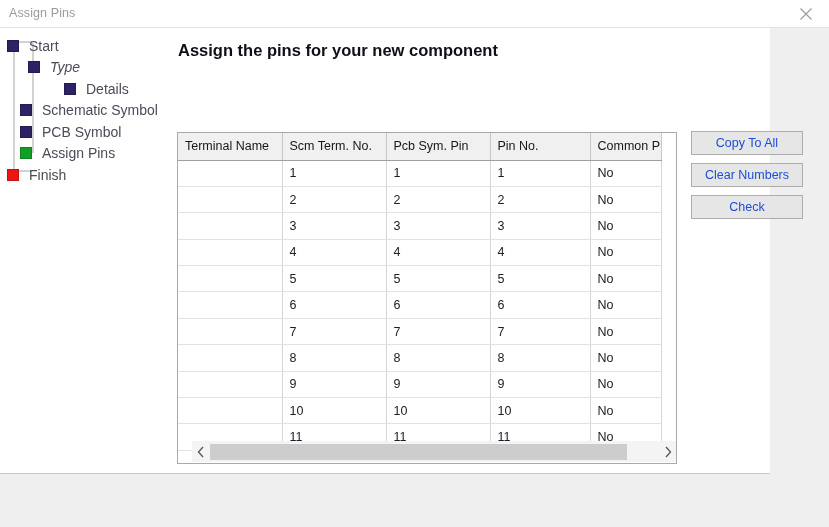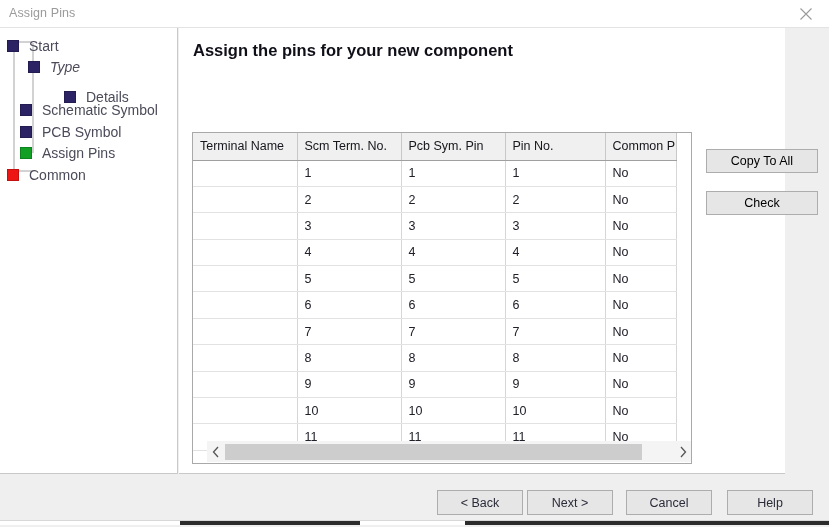--- a/index.html
+++ b/index.html
@@ -90,21 +90,21 @@
   }
   .tree-line-h {
     position: absolute;
     height: 2px;
     background: #d2d2d2;
   }
 
   
   .main-panel {
     position: absolute;
-    left: 179px; top: 0;
+    left: 164px; top: 0;
     width: 606px; height: 446px;
     background: #ffffff;
     border-bottom: 1px solid #c9c9c9;
   }
   .page-title {
     position: absolute;
     left: 14px; top: 13px;
     font-size: 16.5px;
     font-weight: bold;
     color: #0f0f18;
@@ -216,26 +216,25 @@
     left: 527px; top: 103px;
     width: 112px;
   }
   .btn {
     display: block;
     width: 112px; height: 24px;
     background: #e6e6e6;
     border: 1px solid #adadad;
     font-family: "Liberation Sans", sans-serif;
     font-size: 12.5px;
-    color: #000000;
+    color: #1d4ed8;
     cursor: pointer;
     padding: 0;
     text-align: center;
     line-height: 22px;
-    margin-top: 18px;
   }
   .btn-slot { position: relative; margin-bottom: 8px; }
   .btn-slot.highlighted { }
   .highlight-ring {
     position: absolute;
     left: -5px; top: -5px;
     width: 122px; height: 34px;
     border: 3px solid #1faa3c;
     border-radius: 3px;
     pointer-events: none;
@@ -296,40 +295,40 @@
           <div class="tree-line-v" style="left: 32px; top: 15px; height: 109.5px;"></div>
           <div class="tree-line-h" style="left: 19px; top: 13px; width: 13px;"></div>
           <div class="step" style="left: 7px; top: 7px;">
             <span class="step-box" style="background: rgb(43, 35, 99);"></span>
             <span class="step-label">Start</span>
           </div>
           <div class="step" style="left: 28px; top: 28.5px; font-style: italic;">
             <span class="step-box" style="background: rgb(43, 35, 99);"></span>
             <span class="step-label">Type</span>
           </div>
-          <div class="step" style="left: 20px; top: 58px; padding-left: 44px;">
+          <div class="step" style="left: 20px; top: 50px; padding-left: 44px;">
             <span class="step-box" style="background: rgb(43, 35, 99);"></span>
             <span class="step-label">Details</span>
           </div>
           <div class="step" style="left: 20px; top: 71.5px;">
             <span class="step-box" style="background: rgb(43, 35, 99);"></span>
             <span class="step-label">Schematic Symbol</span>
           </div>
           <div class="step" style="left: 20px; top: 93px;">
             <span class="step-box" style="background: rgb(43, 35, 99);"></span>
             <span class="step-label">PCB Symbol</span>
           </div>
           <div class="step" style="left: 20px; top: 114.5px;">
             <span class="step-box" style="background: rgb(18, 160, 36);"></span>
             <span class="step-label">Assign Pins</span>
           </div>
           <div class="tree-line-h" style="left: 19px; top: 142px; width: 13px;"></div>
           <div class="step" style="left: 7px; top: 136px;">
             <span class="step-box" style="background: rgb(238, 21, 21);"></span>
-            <span class="step-label">Common</span>
+            <span class="step-label">Finish</span>
           </div>
         </div>
     </div>
 
     <div class="main-panel">
 
       <div class="page-title">Assign the pins for your new component</div>
 
 
       <div class="grid-wrap">
@@ -443,31 +442,24 @@
             </svg>
           </div>
         </div>
       </div>
 
       <div class="side-buttons" id="side-buttons-host">
           <div class="btn-slot">
             <button class="btn">Copy To All</button>
           </div>
           <div class="btn-slot">
+            <button class="btn">Clear Numbers</button>
+          </div>
+          <div class="btn-slot">
             <button class="btn">Check</button>
           </div>
         </div>
 
     </div>
 
-    <div class="footer">
-      <button class="footer-btn" style="left:437px">&lt; Back</button>
-      <button class="footer-btn" style="left:527px">Next &gt;</button>
-      <button class="footer-btn" style="left:626px">Cancel</button>
-      <button class="footer-btn" style="left:727px">Help</button>
-      <div class="bottom-strip">
-        <div class="strip-seg" style="left:180px;width:180px"></div>
-        <div class="strip-seg" style="left:465px;width:364px"></div>
-      </div>
-    </div>
 
   </div>
 </div>
 
 </body></html>

